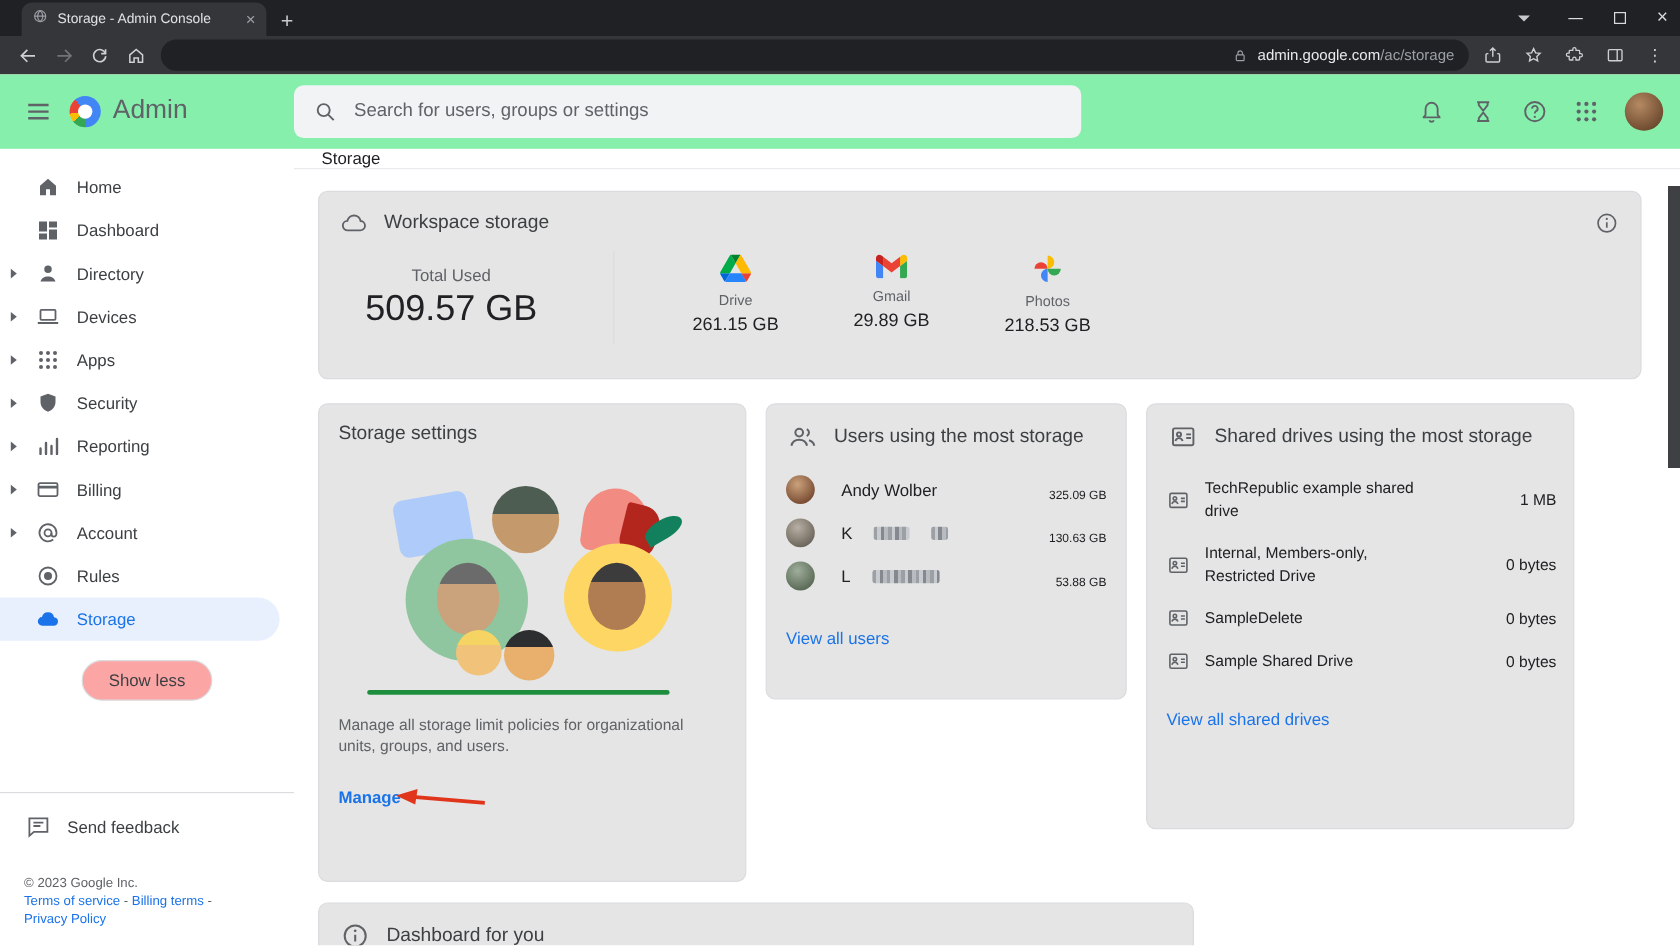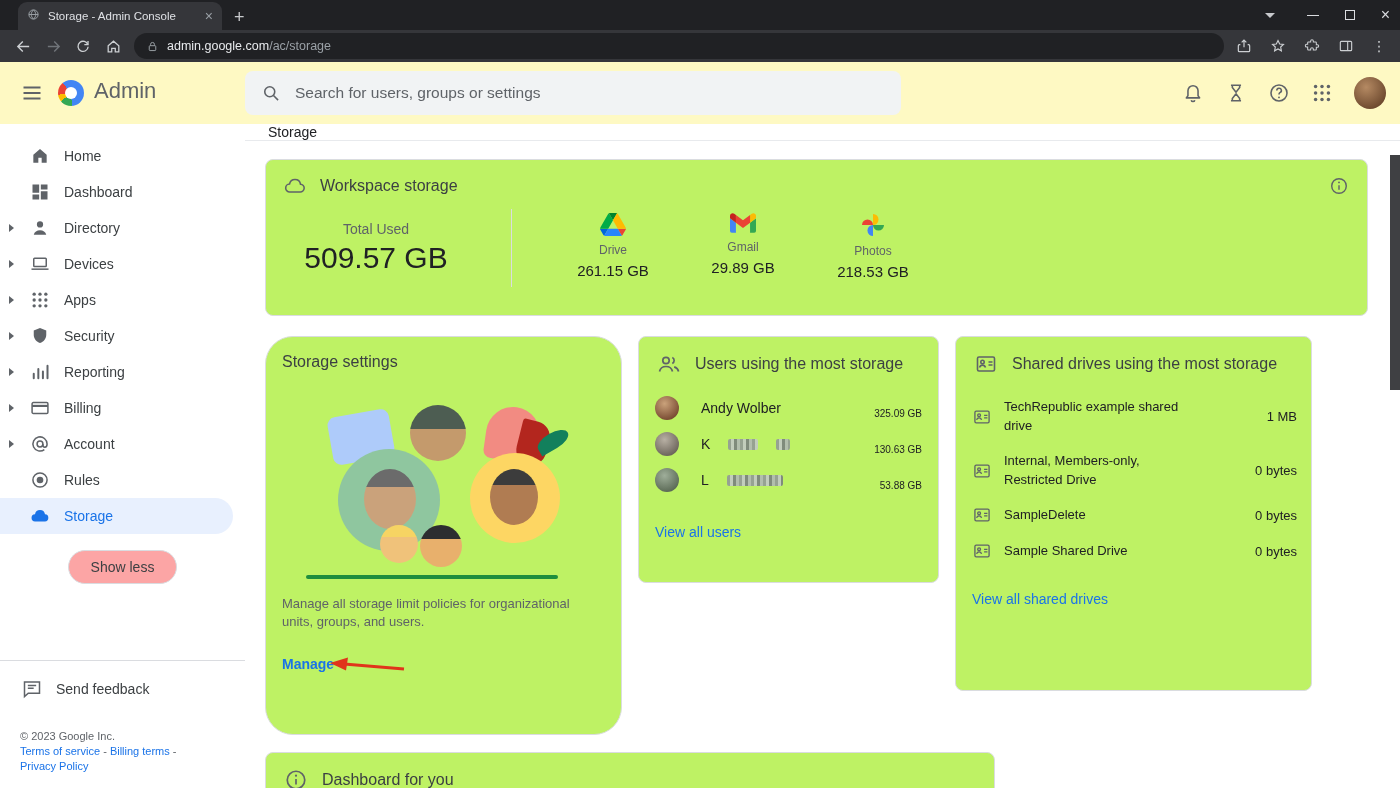--- a/index.html
+++ b/index.html
@@ -16,28 +16,28 @@
   .tabbar-right { position:absolute; right:10px; top:0; height:30px; display:flex; align-items:center; gap:26px; }
   .tab-chevron { width:0; height:0; border-left:5px solid transparent; border-right:5px solid transparent; border-top:5px solid #c7c9cc; margin-right:6px; }
   .win-min { width:12px; height:0; border-top:1.6px solid #dadce0; }
   .win-restore { width:10px; height:10px; border:1.5px solid #dadce0; }
   .win-close { color:#dadce0; font-size:16px; line-height:1; }
 
   .toolbar { height:32px; background:#35363a; display:flex; align-items:center; padding:0 10px; gap:4px; }
   .nav-btn { width:26px; height:26px; display:flex; align-items:center; justify-content:center; color:#cdd0d3; }
   .nav-btn.disabled { color:#707479; }
   .addressbar { flex:1; height:26px; background:#202124; border-radius:13px; display:flex; align-items:center;
-    padding:0 12px; gap:8px; margin:0 8px 0 4px; }
+    padding:0 12px; gap:8px; margin:0 8px 0 4px;justify-content:flex-end; }
   .url { font-size:12.5px; color:#e8eaed; }
   .url .path { color:#9aa0a6; }
   .toolbar-icons { display:flex; align-items:center; gap:18px; color:#cdd0d3; padding-right:4px; }
   .kebab { color:#cdd0d3; font-size:14px; letter-spacing:0; }
 
   
-  .admin-header { height:62px; background:#fef9c3; position:relative; }
+  .admin-header { height:62px; background:#86efac; position:relative; }
   .hamburger { position:absolute; left:20px; top:19px; width:24px; color:#5f6368; }
   .admin-logo { position:absolute; left:58px; top:18px; width:26px; height:26px; border-radius:50%;
     background:conic-gradient(from -40deg,#4285f4 0 60%,#34a853 60% 75%,#fbbc04 75% 84%,#ea4335 84% 100%); }
   .admin-logo::after { content:""; position:absolute; left:7px; top:7px; width:12px; height:12px; border-radius:50%; background:#fff; }
   .brand { position:absolute; left:94px; top:16px; font-size:22px; color:#5f6368; }
   .search-box { position:absolute; left:245px; top:9px; width:656px; height:44px; background:#f1f3f4;
     border-radius:8px; display:flex; align-items:center; padding:0 16px; gap:14px; }
   .search-input { flex:1; border:none; outline:none; background:transparent; font-size:15.5px; color:#3c4043;
     font-family:"Liberation Sans", sans-serif; }
   .search-input::placeholder { color:#5f6368; opacity:1; }
@@ -63,39 +63,39 @@
   .copyright { color:#5f6368; }
   .flink { color:#1a73e8; }
   .fsep { color:#5f6368; }
 
   .content-col { flex:1; display:flex; flex-direction:column; overflow:hidden; }
   .breadcrumb-row { height:26px; display:flex; align-items:center; padding-left:23px;
     font-size:14px; color:#202124; border-bottom:1px solid #e8eaed; }
   .main { flex:1; padding:18px 32px 0 20px; position:relative; }
 
   
-  .card { background:#bef264; border:1px solid #dadce0; border-radius:8px; }
+  .card { background:#e5e5e5; border:1px solid #dadce0; border-radius:8px; }
   .card-head { display:flex; align-items:center; gap:14px; padding:15px 18px 8px; }
   .card-title { font-size:16px; color:#3c4043; }
   .gicon { color:#5f6368; display:flex; }
 
   .ws-card { width:1103px; height:157px; }
   .ws-head .info-btn { margin-left:auto; color:#5f6368; display:flex; }
   .ws-body { display:flex; align-items:center; padding-top:4px; }
   .total-block { width:220px; text-align:center; }
   .total-label { font-size:14px; color:#5f6368; }
   .total-value { font-size:30px; color:#202124; margin-top:4px; }
   .vdivider { width:1px; height:78px; background:#dadce0; margin-left:25px; }
   .services { display:flex; margin-left:36px; margin-top:-4px; }
   .service { width:130px; text-align:center; }
   .service-name { font-size:12px; color:#5f6368; margin-top:3px; }
   .service-value { font-size:15px; color:#202124; margin-top:5px; }
 
   .cards-row { display:flex; gap:16px; align-items:flex-start; margin-top:20px; }
-  .settings-card { width:357px; height:399px; padding:16px; position:relative;border-radius:28px; }
+  .settings-card { width:357px; height:399px; padding:16px; position:relative; }
   .users-card { width:301px; height:247px; }
   .drives-card { width:357px; height:355px; }
 
   
   .illus { width:240px; height:150px; margin:34px auto 0; position:relative; }
   .b-blue { position:absolute; left:6px; top:8px; width:62px; height:48px; background:#aecbfa; border-radius:8px; transform:rotate(-10deg); }
   .b-face-top { position:absolute; left:86px; top:0; width:56px; height:56px; border-radius:50%;
     background:linear-gradient(#4d5d52 42%, #c49a6c 42%); }
   .b-red { position:absolute; right:24px; top:2px; width:54px; height:54px; background:#f28b82; border-radius:50% 50% 50% 8px; transform:rotate(8deg); }
   .b-red-dark { position:absolute; right:16px; top:16px; width:30px; height:44px; background:#b3261e; border-radius:4px 20px 20px 20px; transform:rotate(14deg); }

